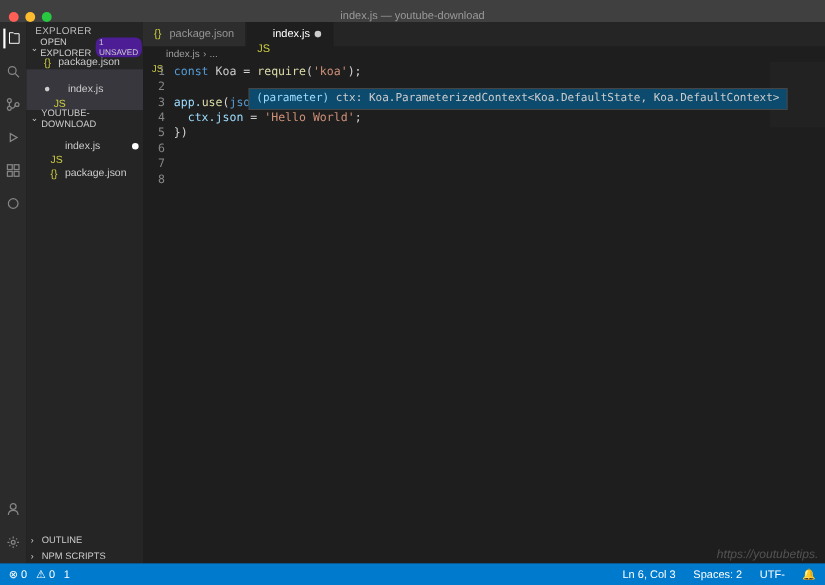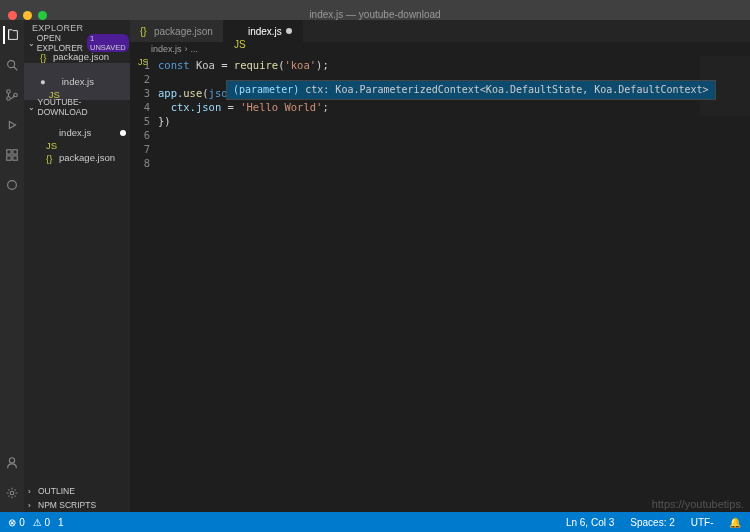--- a/index.html
+++ b/index.html
@@ -202,20 +202,21 @@
 }
 .statusbar .left { display: flex; gap: 8px; align-items: center; }
 .statusbar .right { margin-left: auto; display: flex; gap: 16px; align-items: center; }
 .statusbar .item { cursor: pointer; }
 .watermark {
   position: absolute;
   right: 6px;
   bottom: 22px;
   font-size: 11px;
   color: rgba(180,180,180,0.35);
+  font-style: italic;
 }
 </style>
 </head>
 <body>
 
 <div class="titlebar">
   <div class="traffic-lights">
     <div class="light red"></div>
     <div class="light yellow"></div>
     <div class="light green"></div>

